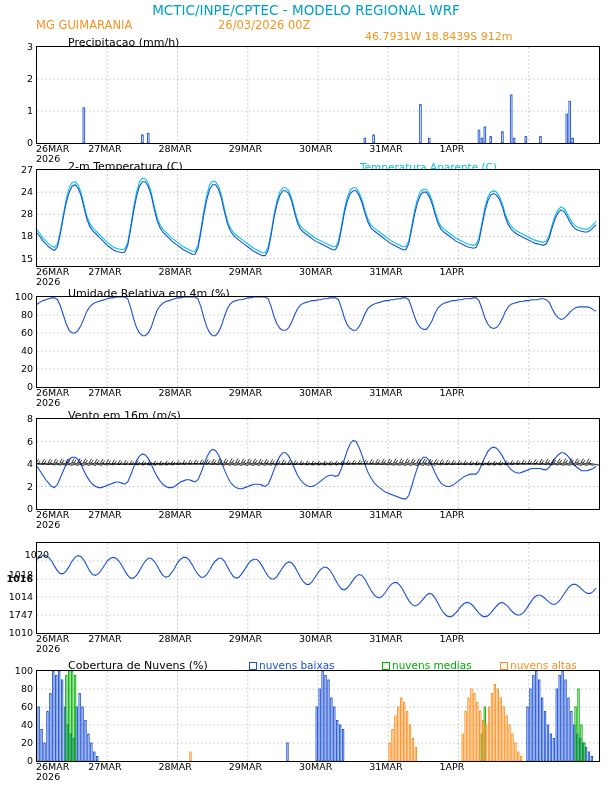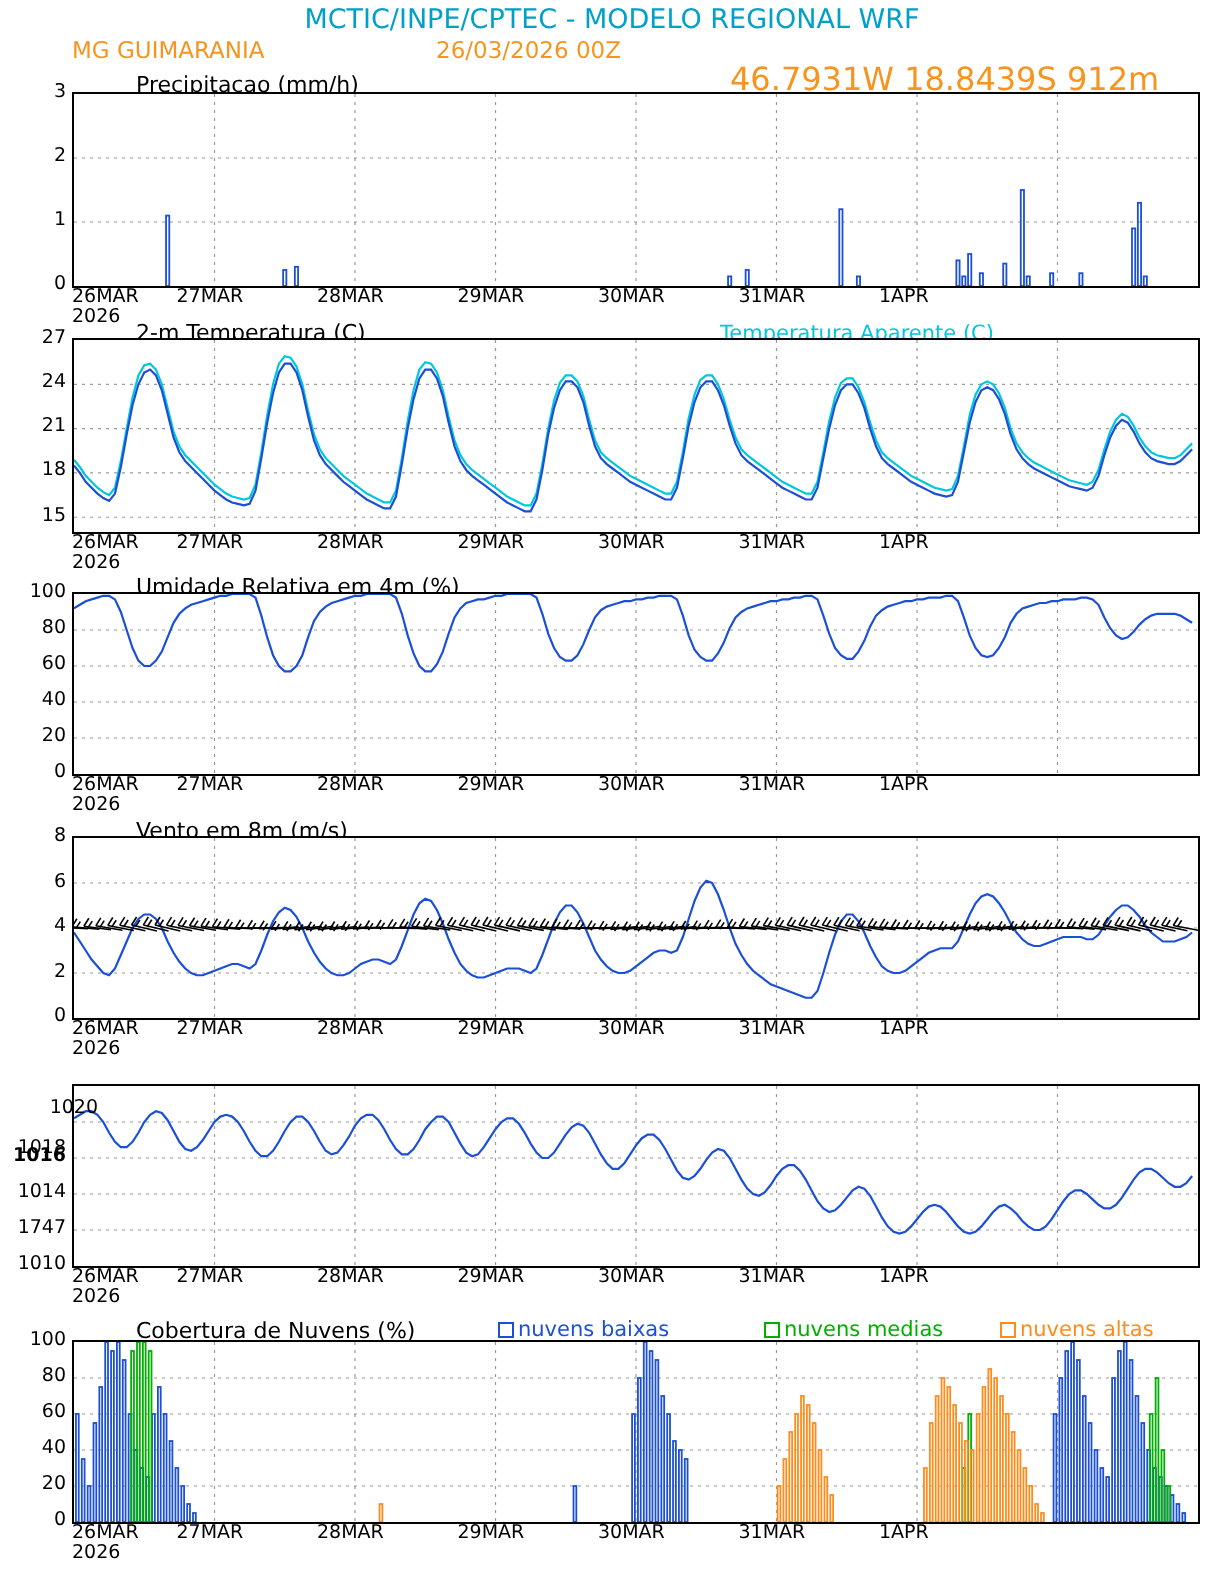--- a/index.html
+++ b/index.html
@@ -14,21 +14,21 @@
     position:absolute;left:0;top:2px;width:612px;text-align:center;
     color:#00a0c8;font-size:13.5px;letter-spacing:0px;white-space:nowrap;
   }
   .hdr-station{
     position:absolute;left:36px;top:18px;color:#f7941e;font-size:11.5px;white-space:nowrap;
   }
   .hdr-date{
     position:absolute;left:218px;top:18px;color:#f7941e;font-size:11.5px;white-space:nowrap;
   }
   .hdr-coords{
-    position:absolute;left:365px;top:30px;color:#f7941e;font-size:16px;white-space:nowrap;
+    position:absolute;left:365px;top:30px;color:#f7941e;font-size:11px;white-space:nowrap;
   }
 
   .panel{position:absolute;}
   .plot{position:absolute;border:1px solid #000;background:#fff;box-sizing:border-box;}
   .ptitle{
     position:absolute;font-size:11px;color:#000;white-space:nowrap;
   }
   .legend{position:absolute;font-size:10.5px;white-space:nowrap;}
   .ytick{
     position:absolute;right:0;font-size:9.5px;color:#000;text-align:right;
@@ -114,21 +114,21 @@
           <line x1="0" y1="88.61538461538461" x2="562" y2="88.61538461538461" stroke="#9a9a9a" stroke-width="0.6" stroke-dasharray="1.5,2.5"></line>
           <line x1="0" y1="66.46153846153845" x2="562" y2="66.46153846153845" stroke="#9a9a9a" stroke-width="0.6" stroke-dasharray="1.5,2.5"></line>
           <line x1="0" y1="44.30769230769231" x2="562" y2="44.30769230769231" stroke="#9a9a9a" stroke-width="0.6" stroke-dasharray="1.5,2.5"></line>
           <line x1="0" y1="22.153846153846146" x2="562" y2="22.153846153846146" stroke="#9a9a9a" stroke-width="0.6" stroke-dasharray="1.5,2.5"></line>
           <path d="M0.00 59.82 L2.93 63.51 L5.85 67.94 L8.78 70.89 L11.71 73.85 L14.64 76.06 L17.56 77.54 L20.49 73.85 L23.42 60.55 L26.34 44.31 L29.27 28.80 L32.20 17.72 L35.13 12.55 L38.05 11.82 L40.98 14.77 L43.91 22.15 L46.83 33.97 L49.76 45.78 L52.69 53.17 L55.61 57.60 L58.54 60.55 L61.47 63.51 L64.40 66.46 L67.32 69.42 L70.25 72.37 L73.18 74.58 L76.10 76.80 L79.03 78.28 L81.96 79.02 L84.89 79.75 L87.81 79.02 L90.74 72.37 L93.67 56.12 L96.59 37.66 L99.52 22.15 L102.45 11.82 L105.38 8.12 L108.30 8.86 L111.23 13.29 L114.16 22.15 L117.08 35.45 L120.01 47.26 L122.94 54.65 L125.86 59.08 L128.79 62.03 L131.72 64.98 L134.65 67.94 L137.57 70.15 L140.50 72.37 L143.43 74.58 L146.35 76.80 L149.28 78.28 L152.21 79.75 L155.14 81.23 L158.06 81.23 L160.99 75.32 L163.92 59.08 L166.84 40.62 L169.77 25.11 L172.70 14.77 L175.63 11.08 L178.55 11.82 L181.48 16.25 L184.41 25.11 L187.33 38.40 L190.26 50.22 L193.19 57.60 L196.11 62.03 L199.04 64.98 L201.97 67.20 L204.90 69.42 L207.82 71.63 L210.75 73.85 L213.68 76.06 L216.60 78.28 L219.53 79.75 L222.46 81.23 L225.39 82.71 L228.31 82.71 L231.24 76.80 L234.17 62.03 L237.09 44.31 L240.02 30.28 L242.95 21.42 L245.88 17.72 L248.80 17.72 L251.73 20.68 L254.66 28.06 L257.58 39.88 L260.51 50.22 L263.44 56.12 L266.36 59.08 L269.29 61.29 L272.22 63.51 L275.15 65.72 L278.07 67.94 L281.00 69.42 L283.93 70.89 L286.85 72.37 L289.78 73.85 L292.71 75.32 L295.64 76.80 L298.56 76.80 L301.49 70.89 L304.42 56.12 L307.34 39.14 L310.27 27.32 L313.20 19.94 L316.13 17.72 L319.05 17.72 L321.98 22.15 L324.91 29.54 L327.83 39.88 L330.76 48.74 L333.69 54.65 L336.61 57.60 L339.54 59.82 L342.47 62.03 L345.40 64.25 L348.32 66.46 L351.25 68.68 L354.18 70.89 L357.10 72.37 L360.03 73.85 L362.96 75.32 L365.89 76.80 L368.81 76.80 L371.74 70.89 L374.67 56.12 L377.59 40.62 L380.52 28.80 L383.45 21.42 L386.38 19.20 L389.30 19.20 L392.23 23.63 L395.16 31.02 L398.08 41.35 L401.01 50.22 L403.94 56.12 L406.86 59.08 L409.79 61.29 L412.72 63.51 L415.65 65.72 L418.57 67.94 L421.50 69.42 L424.43 70.89 L427.35 72.37 L430.28 73.85 L433.21 74.58 L436.14 75.32 L439.06 74.58 L441.99 67.94 L444.92 53.17 L447.84 37.66 L450.77 27.32 L453.70 22.15 L456.63 20.68 L459.55 22.15 L462.48 26.58 L465.41 33.97 L468.33 44.31 L471.26 51.69 L474.19 56.12 L477.11 59.08 L480.04 61.29 L482.97 62.77 L485.90 64.25 L488.82 65.72 L491.75 67.20 L494.68 68.68 L497.60 70.15 L500.53 70.89 L503.46 71.63 L506.39 72.37 L509.31 70.89 L512.24 64.98 L515.17 54.65 L518.09 45.78 L521.02 39.88 L523.95 36.92 L526.88 38.40 L529.80 42.83 L532.73 48.74 L535.66 53.17 L538.58 56.12 L541.51 57.60 L544.44 58.34 L547.36 59.08 L550.29 59.08 L553.22 57.60 L556.15 54.65 L559.07 51.69 " fill="none" stroke="#00c8dc" stroke-width="1.1"></path>
           <path d="M0.00 62.77 L2.93 66.46 L5.85 70.89 L8.78 73.85 L11.71 76.80 L14.64 79.02 L17.56 80.49 L20.49 76.80 L23.42 63.51 L26.34 47.26 L29.27 32.49 L32.20 22.15 L35.13 16.25 L38.05 14.77 L40.98 17.72 L43.91 25.11 L46.83 36.92 L49.76 48.74 L52.69 56.12 L55.61 60.55 L58.54 63.51 L61.47 66.46 L64.40 69.42 L67.32 72.37 L70.25 75.32 L73.18 77.54 L76.10 79.75 L79.03 81.23 L81.96 81.97 L84.89 82.71 L87.81 81.97 L90.74 75.32 L93.67 59.08 L96.59 41.35 L99.52 26.58 L102.45 16.25 L105.38 11.82 L108.30 11.82 L111.23 16.25 L114.16 25.11 L117.08 38.40 L120.01 50.22 L122.94 57.60 L125.86 62.03 L128.79 64.98 L131.72 67.94 L134.65 70.89 L137.57 73.11 L140.50 75.32 L143.43 77.54 L146.35 79.75 L149.28 81.23 L152.21 82.71 L155.14 84.18 L158.06 84.18 L160.99 78.28 L163.92 62.03 L166.84 44.31 L169.77 29.54 L172.70 19.20 L175.63 14.77 L178.55 14.77 L181.48 19.20 L184.41 28.06 L187.33 41.35 L190.26 53.17 L193.19 60.55 L196.11 64.98 L199.04 67.94 L201.97 70.15 L204.90 72.37 L207.82 74.58 L210.75 76.80 L213.68 79.02 L216.60 81.23 L219.53 82.71 L222.46 84.18 L225.39 85.66 L228.31 85.66 L231.24 79.75 L234.17 64.98 L237.09 47.26 L240.02 33.97 L242.95 25.11 L245.88 20.68 L248.80 20.68 L251.73 23.63 L254.66 31.02 L257.58 42.83 L260.51 53.17 L263.44 59.08 L266.36 62.03 L269.29 64.25 L272.22 66.46 L275.15 68.68 L278.07 70.89 L281.00 72.37 L283.93 73.85 L286.85 75.32 L289.78 76.80 L292.71 78.28 L295.64 79.75 L298.56 79.75 L301.49 73.85 L304.42 59.08 L307.34 42.83 L310.27 31.02 L313.20 23.63 L316.13 20.68 L319.05 20.68 L321.98 25.11 L324.91 32.49 L327.83 42.83 L330.76 51.69 L333.69 57.60 L336.61 60.55 L339.54 62.77 L342.47 64.98 L345.40 67.20 L348.32 69.42 L351.25 71.63 L354.18 73.85 L357.10 75.32 L360.03 76.80 L362.96 78.28 L365.89 79.75 L368.81 79.75 L371.74 73.85 L374.67 59.08 L377.59 44.31 L380.52 32.49 L383.45 25.11 L386.38 22.15 L389.30 22.15 L392.23 26.58 L395.16 33.97 L398.08 44.31 L401.01 53.17 L403.94 59.08 L406.86 62.03 L409.79 64.25 L412.72 66.46 L415.65 68.68 L418.57 70.89 L421.50 72.37 L424.43 73.85 L427.35 75.32 L430.28 76.80 L433.21 77.54 L436.14 78.28 L439.06 77.54 L441.99 70.89 L444.92 56.12 L447.84 41.35 L450.77 31.02 L453.70 25.11 L456.63 23.63 L459.55 25.11 L462.48 29.54 L465.41 36.92 L468.33 47.26 L471.26 54.65 L474.19 59.08 L477.11 62.03 L480.04 64.25 L482.97 65.72 L485.90 67.20 L488.82 68.68 L491.75 70.15 L494.68 71.63 L497.60 73.11 L500.53 73.85 L503.46 74.58 L506.39 75.32 L509.31 73.85 L512.24 67.94 L515.17 57.60 L518.09 48.74 L521.02 42.83 L523.95 39.88 L526.88 41.35 L529.80 45.78 L532.73 51.69 L535.66 56.12 L538.58 59.08 L541.51 60.55 L544.44 61.29 L547.36 62.03 L550.29 62.03 L553.22 60.55 L556.15 57.60 L559.07 54.65 " fill="none" stroke="#1a4fd6" stroke-width="1.1"></path>
         </svg>
       </div>
   <div class="ytick" style="left: 0px; width: 33px; top: 102.615px;">15</div>
       <div class="ytick" style="left: 0px; width: 33px; top: 80.4615px;">18</div>
-      <div class="ytick" style="left: 0px; width: 33px; top: 58.3077px;">21</div>
+      <div class="ytick" style="left: 0px; width: 33px; top: 58.3077px;">28</div>
       <div class="ytick" style="left: 0px; width: 33px; top: 36.1538px;">24</div>
       <div class="ytick" style="left: 0px; width: 33px; top: 14px;">27</div>
       <div class="xtick" style="left: 36px; top: 111px;">26MAR</div>
       <div class="xtick" style="left: 88.25px; top: 111px;">27MAR</div>
       <div class="xtick" style="left: 158.5px; top: 111px;">28MAR</div>
       <div class="xtick" style="left: 228.75px; top: 111px;">29MAR</div>
       <div class="xtick" style="left: 299px; top: 111px;">30MAR</div>
       <div class="xtick" style="left: 369.25px; top: 111px;">31MAR</div>
       <div class="xtick" style="left: 439.5px; top: 111px;">1APR</div>
       <div class="yearlbl" style="left: 36px; top: 121px;">2026</div>
@@ -162,21 +162,21 @@
       <div class="xtick" style="left: 88.25px; top: 105px;">27MAR</div>
       <div class="xtick" style="left: 158.5px; top: 105px;">28MAR</div>
       <div class="xtick" style="left: 228.75px; top: 105px;">29MAR</div>
       <div class="xtick" style="left: 299px; top: 105px;">30MAR</div>
       <div class="xtick" style="left: 369.25px; top: 105px;">31MAR</div>
       <div class="xtick" style="left: 439.5px; top: 105px;">1APR</div>
       <div class="yearlbl" style="left: 36px; top: 115px;">2026</div>
     </div>
 
   <div class="panel" style="left:0;top:404px;width:612px;height:122px;">
-    <div class="ptitle" style="left:68px;top:5px;">Vento em 8m (m/s)</div>
+    <div class="ptitle" style="left:68px;top:5px;">Vento em 16m (m/s)</div>
     <div class="plot" id="plot3" style="left:36px;top:14px;width:564px;height:92px;">
         <svg width="562" height="90" viewBox="0 0 562 90">
           <line x1="70.25" y1="0" x2="70.25" y2="90" stroke="#9a9a9a" stroke-width="0.6" stroke-dasharray="1.5,2.5"></line>
           <line x1="140.5" y1="0" x2="140.5" y2="90" stroke="#9a9a9a" stroke-width="0.6" stroke-dasharray="1.5,2.5"></line>
           <line x1="210.75" y1="0" x2="210.75" y2="90" stroke="#9a9a9a" stroke-width="0.6" stroke-dasharray="1.5,2.5"></line>
           <line x1="281" y1="0" x2="281" y2="90" stroke="#9a9a9a" stroke-width="0.6" stroke-dasharray="1.5,2.5"></line>
           <line x1="351.25" y1="0" x2="351.25" y2="90" stroke="#9a9a9a" stroke-width="0.6" stroke-dasharray="1.5,2.5"></line>
           <line x1="421.5" y1="0" x2="421.5" y2="90" stroke="#9a9a9a" stroke-width="0.6" stroke-dasharray="1.5,2.5"></line>
           <line x1="491.75" y1="0" x2="491.75" y2="90" stroke="#9a9a9a" stroke-width="0.6" stroke-dasharray="1.5,2.5"></line>
           <line x1="0" y1="67.5" x2="562" y2="67.5" stroke="#9a9a9a" stroke-width="0.6" stroke-dasharray="1.5,2.5"></line>

